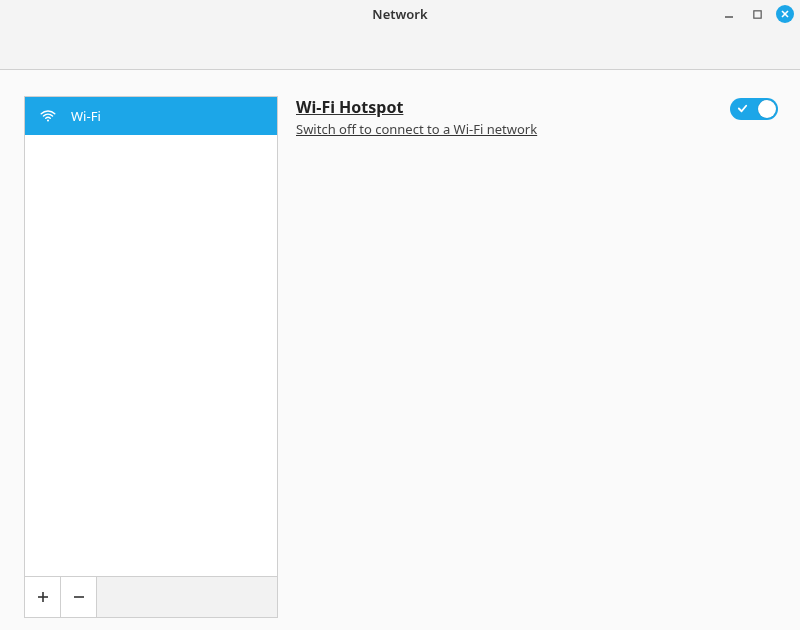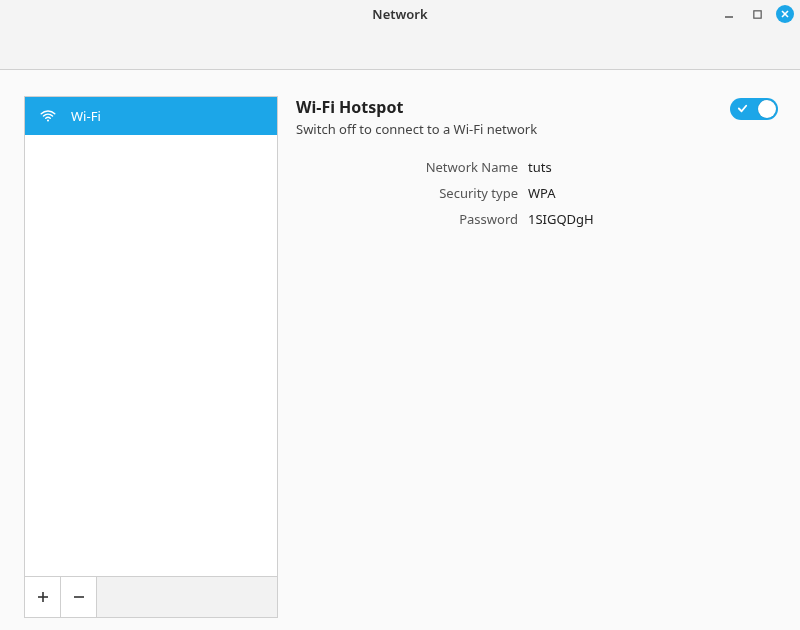--- a/index.html
+++ b/index.html
@@ -69,21 +69,21 @@
     margin-bottom:12px;
   }
   .sidebar-footer .ftr-btn {
     width:36px; height:40px; display:flex; align-items:center; justify-content:center;
     border-right:1px solid #cfcfcf; cursor:pointer;
     background:#fff;
   }
   .content {
     flex:1; padding:26px 22px 0 18px;
   }
-  .content-header { display:flex; align-items:flex-start; justify-content:space-between;}
+  .content-header { display:flex; align-items:flex-start; justify-content:space-between;text-decoration:underline;}
   .content-header .texts {}
   .content-title { font-weight:700; font-size:16px; color:#222; margin:0 0 2px 0;}
   .content-subtitle { font-size:13px; color:#444; margin:0;}
   .toggle {
     width:48px; height:22px; border-radius:22px; background:#1ca6e8; position:relative; margin-top:2px;
     display:flex; align-items:center;
   }
   .toggle .check {
     position:absolute; left:7px; color:#fff; font-size:11px; line-height:1;
   }
@@ -169,30 +169,16 @@
         <div class="toggle">
           <span class="check">
             <svg width="11" height="11" viewBox="0 0 12 12">
                 <polyline points="2,6 5,9 10,3" fill="none" stroke="#fff" stroke-width="2" stroke-linecap="round" stroke-linejoin="round"></polyline>
               </svg>
           </span>
           <span class="knob"></span>
         </div>
       </div>
 
-      <div class="details">
-        <div class="detail-row">
-          <span class="lbl">Network Name</span>
-          <span class="val">tuts</span>
-        </div>
-        <div class="detail-row">
-          <span class="lbl">Security type</span>
-          <span class="val">WPA</span>
-        </div>
-        <div class="detail-row">
-          <span class="lbl">Password</span>
-          <span class="val">1SIGQDgH</span>
-        </div>
-      </div>
     </div>
 
   </div>
 </div>
 
 </body></html>

